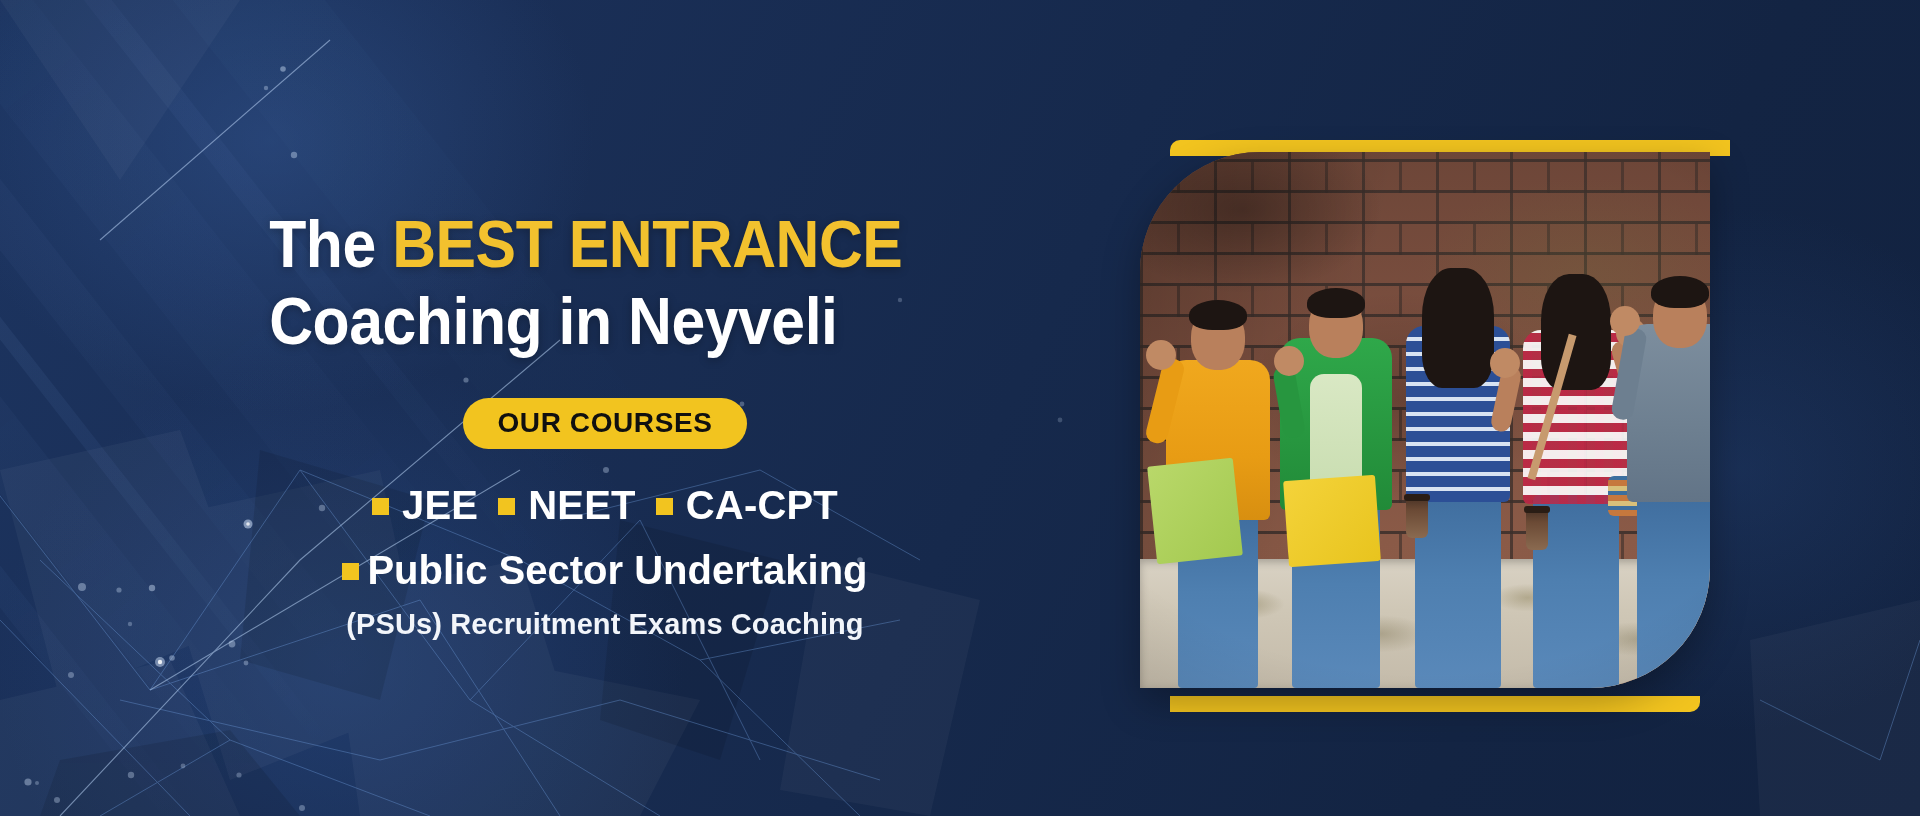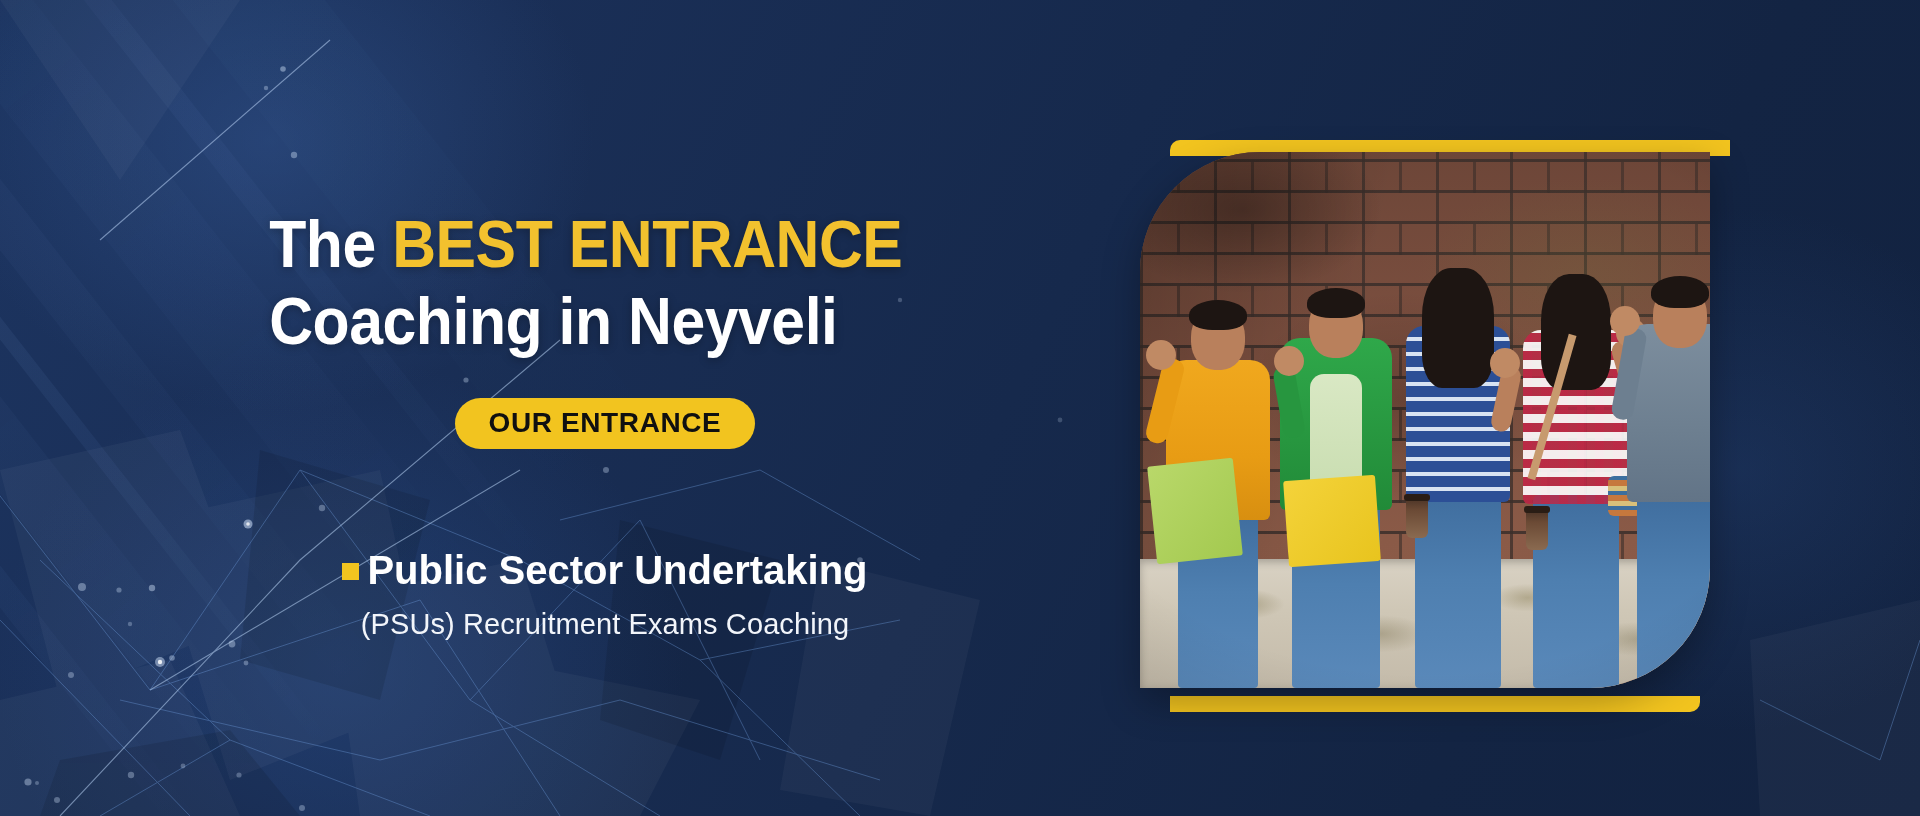--- a/index.html
+++ b/index.html
@@ -150,21 +150,21 @@
     white-space:nowrap;
   }
 
   .psu-sub{
     position:absolute;
     left:240px; top:608px;
     width:730px;
     text-align:center;
     font-family:"Liberation Sans", sans-serif;
     font-size:29px;
-    font-weight:400;
+    font-weight:700;
     color:#f2f5fa;
     letter-spacing:0.1px;
     white-space:nowrap;
   }
 
   
   .photo-zone{
     position:absolute;
     left:1140px; top:140px;
     width:590px; height:560px;
@@ -384,23 +384,37 @@
   </svg>
 
   <div class="content">
 
     <div class="headline">
       <div class="h-line1"><span class="h-white">The </span><span class="h-accent">BEST ENTRANCE</span></div>
       <div class="h-line2">Coaching in Neyveli</div>
     </div>
 
     <div class="badge-row">
-      <span class="badge">OUR ENTRANCE</span>
+      <span class="badge">OUR COURSES</span>
     </div>
 
+    <div class="courses-row">
+      <span class="course-item">
+        <span class="bullet"></span>
+        <span class="course-label">JEE</span>
+      </span>
+      <span class="course-item">
+        <span class="bullet"></span>
+        <span class="course-label">NEET</span>
+      </span>
+      <span class="course-item">
+        <span class="bullet"></span>
+        <span class="course-label">CA-CPT</span>
+      </span>
+    </div>
 
     <div class="psu-row">
       <span class="bullet"></span>
       <span class="psu-label">Public Sector Undertaking</span>
     </div>
 
     <div class="psu-sub">(PSUs) Recruitment Exams Coaching</div>
   </div>
 
   <div class="photo-zone">

